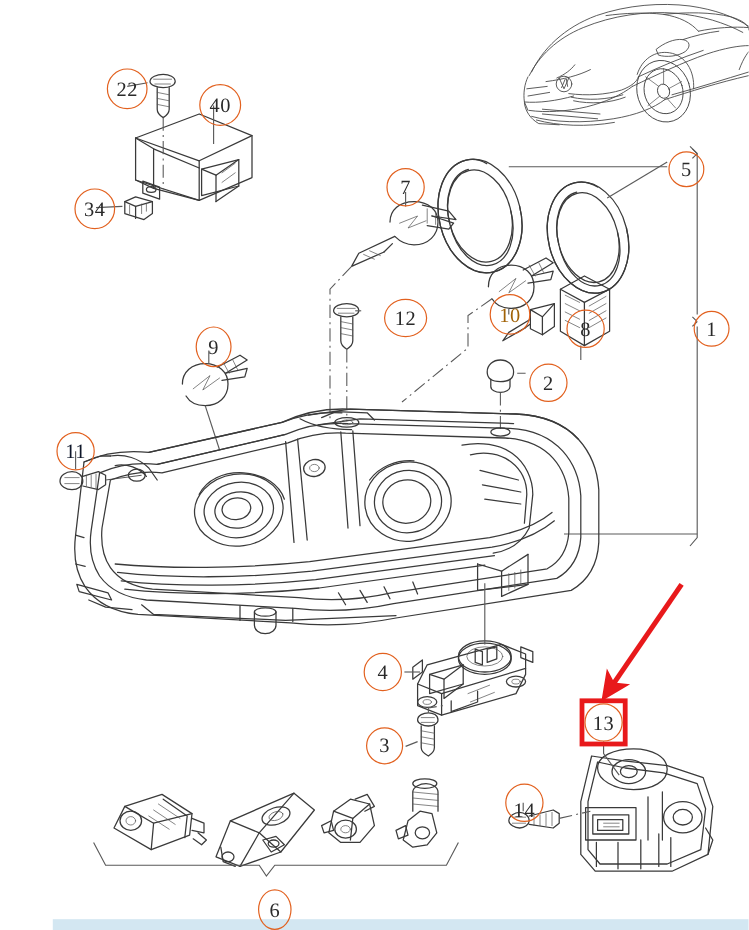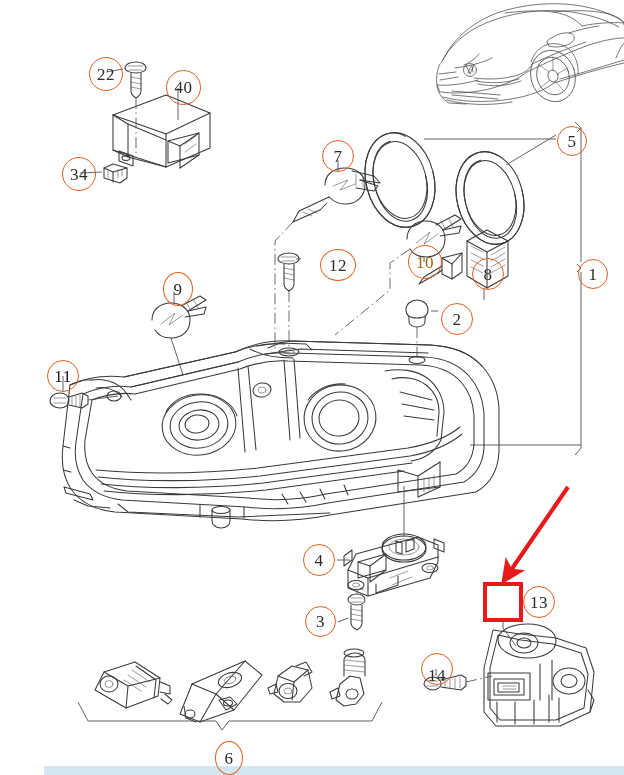--- a/index.html
+++ b/index.html
@@ -488,21 +488,21 @@
       </div>
       <div class="callout" style="left: 408px; top: 245px; width: 34px; height: 34px; border-color: rgb(226, 97, 31); color: #a16207;">
         <span>10</span>
       </div>
       <div class="callout" style="left: 47px; top: 360px; width: 32px; height: 32px; border-color: rgb(226, 97, 31); color: #0f172a;">
         <span>11</span>
       </div>
       <div class="callout" style="left: 300px; top: 249px; width: 36px; height: 32px; border-color: rgb(226, 97, 31); color: rgb(42, 42, 42); margin-left: 20px;">
         <span>12</span>
       </div>
-      <div class="callout" style="left: 487px; top: 586px; width: 32px; height: 32px; border-color: rgb(226, 97, 31); color: rgb(42, 42, 42); margin-left: 36px;">
+      <div class="callout" style="left: 487px; top: 586px; width: 32px; height: 32px; border-color: rgb(226, 97, 31); color: rgb(42, 42, 42);">
         <span>13</span>
       </div>
       <div class="callout" style="left: 421px; top: 653px; width: 32px; height: 32px; border-color: rgb(226, 97, 31); color: rgb(42, 42, 42); align-items: flex-end;">
         <span>14</span>
       </div>
       <div class="callout" style="left: 166px; top: 70px; width: 35px; height: 35px; border-color: rgb(226, 97, 31); color: rgb(42, 42, 42);">
         <span>40</span>
       </div>
       <div class="callout" style="left: 62px; top: 157px; width: 34px; height: 34px; border-color: rgb(226, 97, 31); color: rgb(42, 42, 42);">
         <span>34</span>

